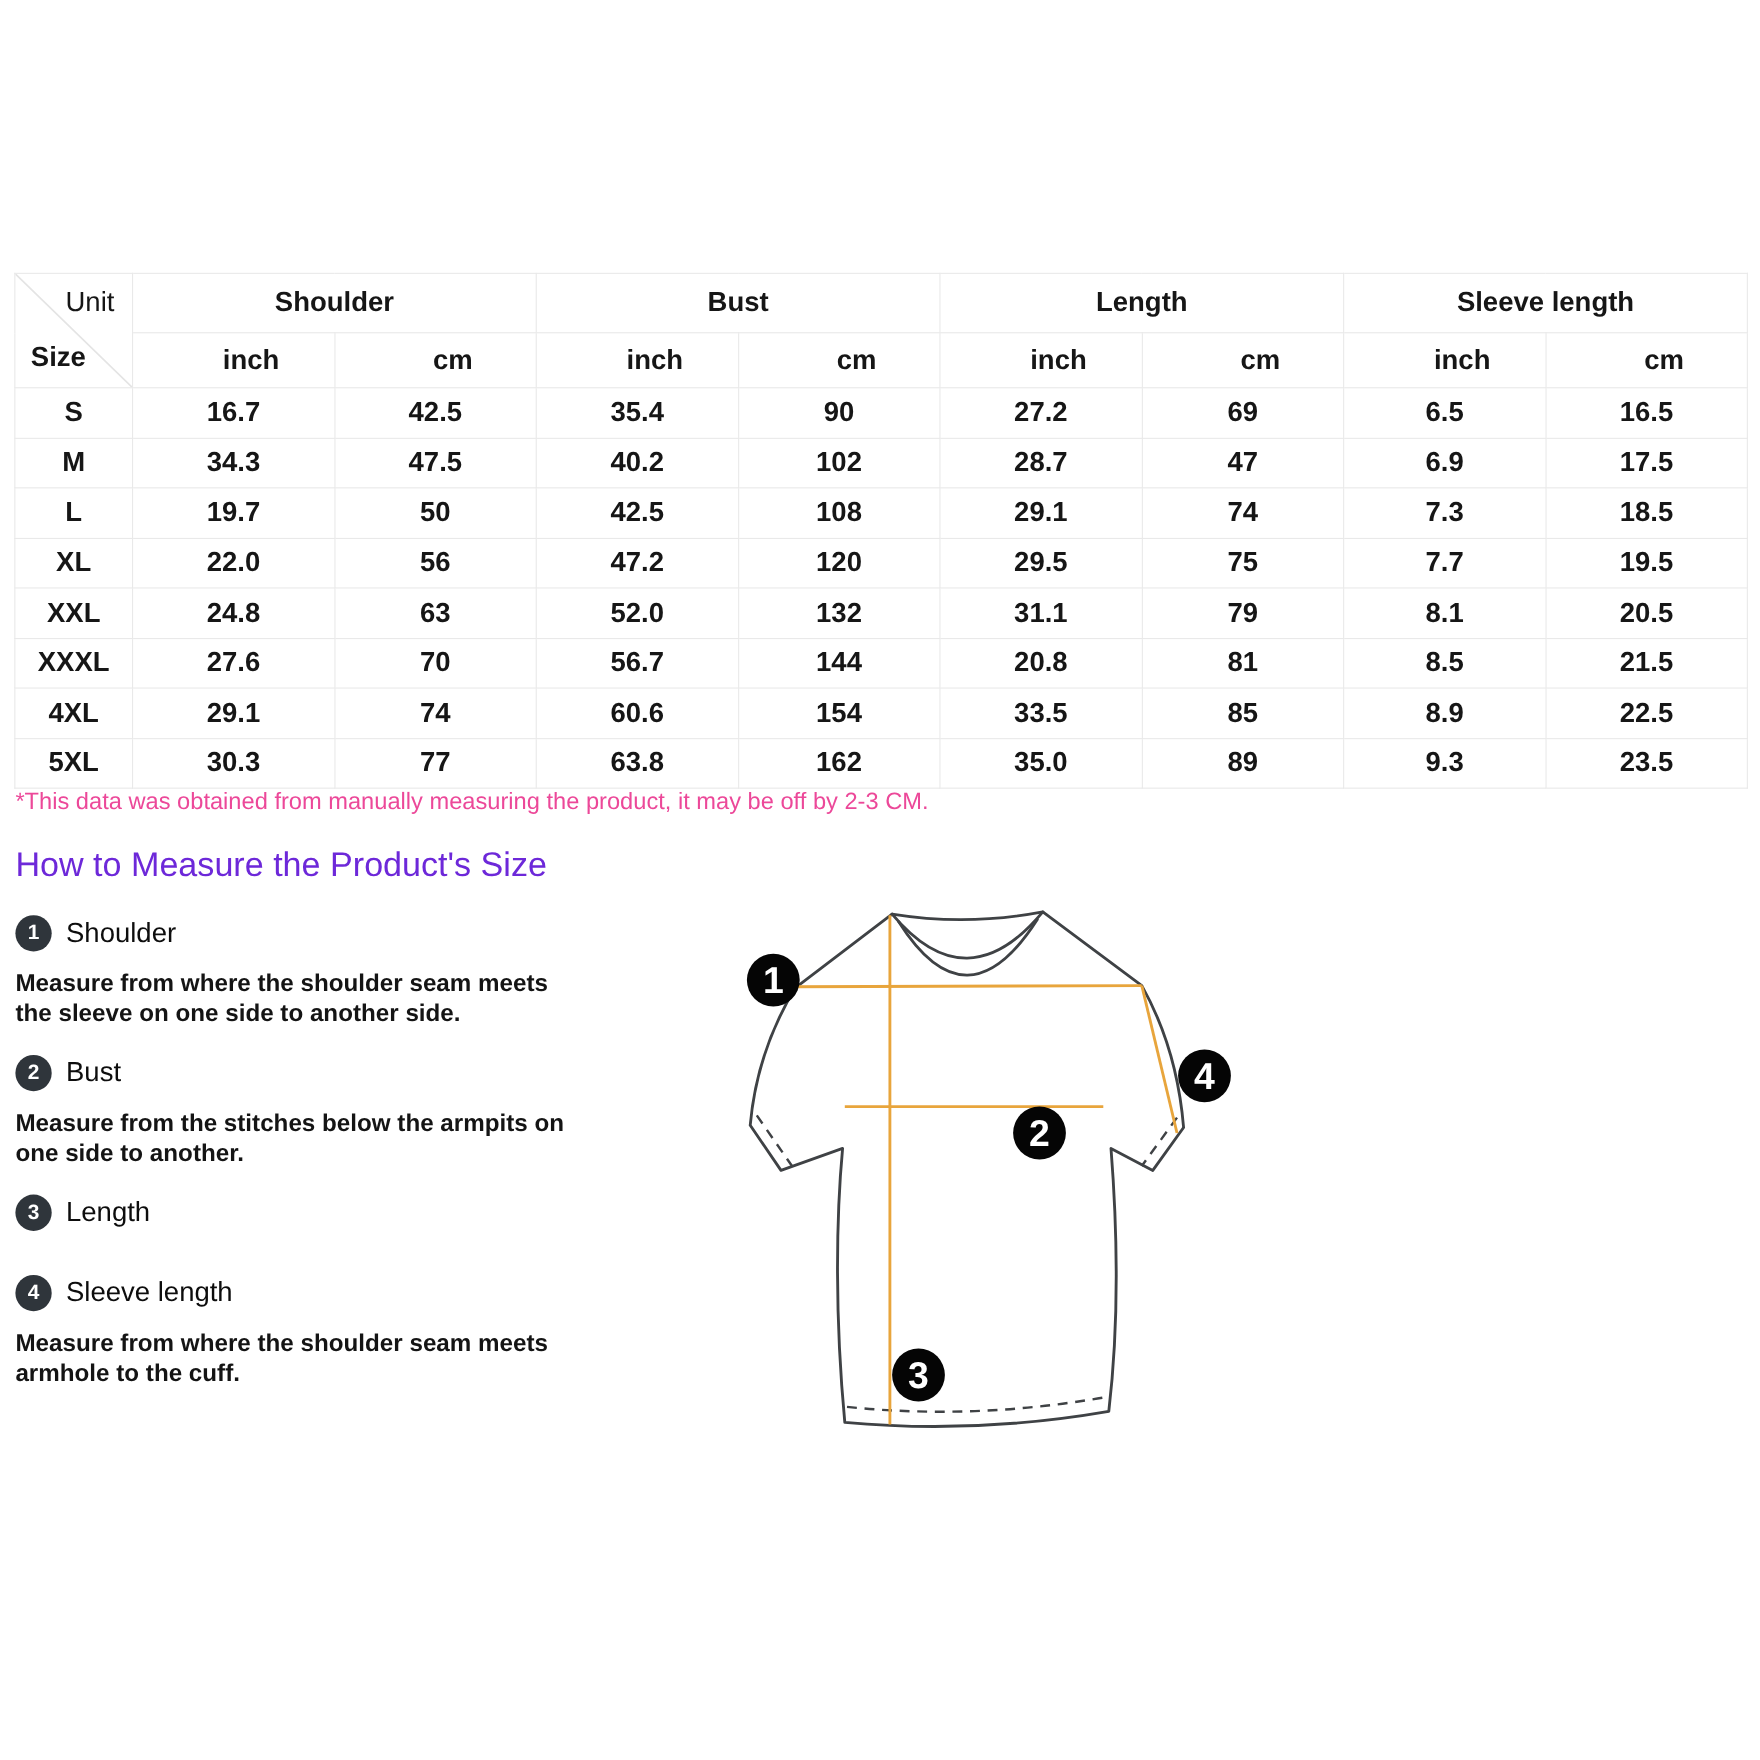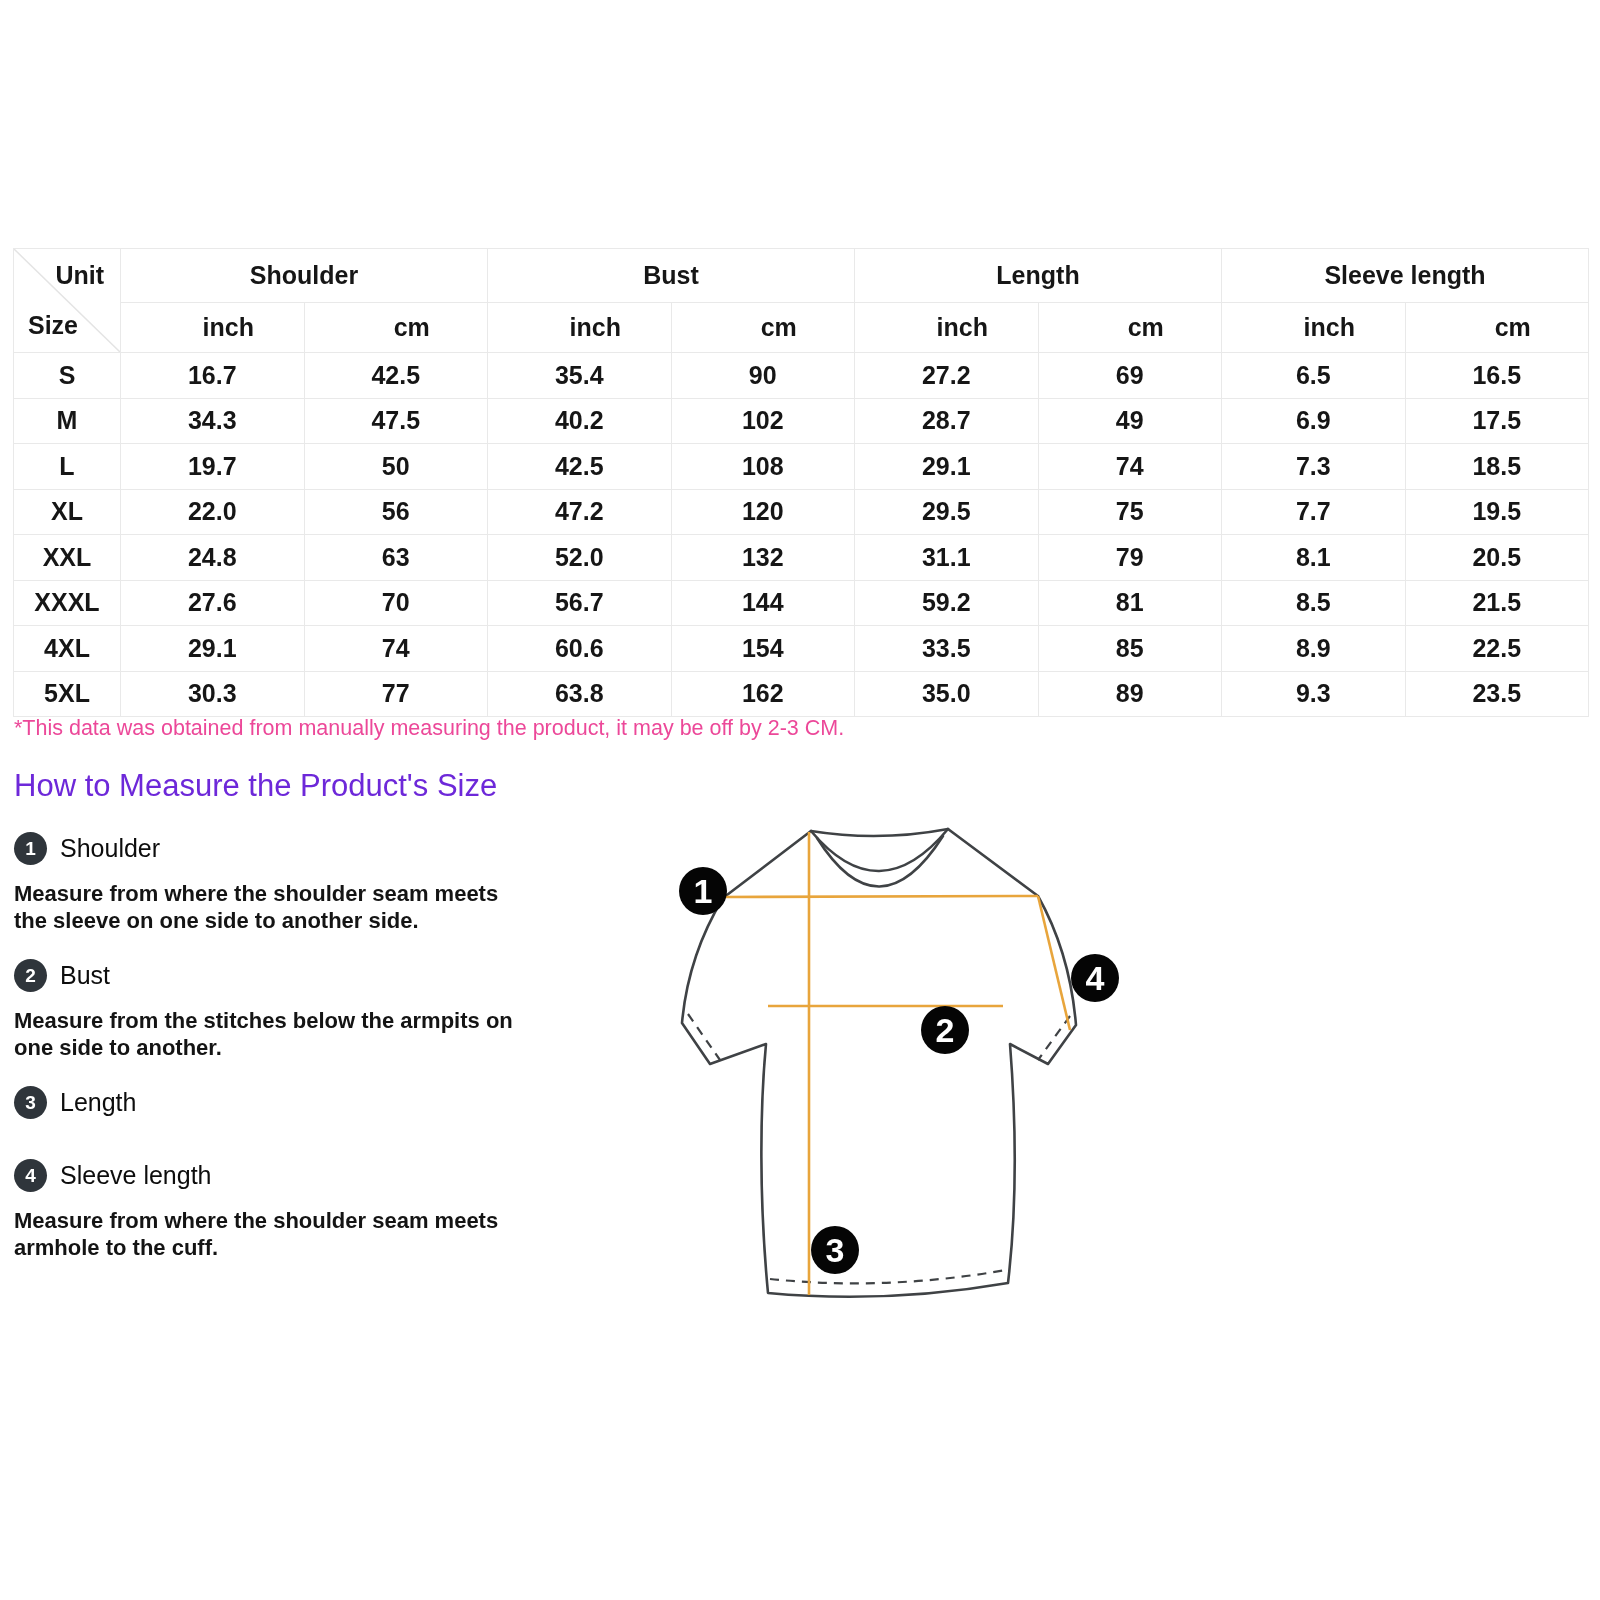--- a/index.html
+++ b/index.html
@@ -35,21 +35,21 @@
 
   .corner {
     position: relative;
   }
   .corner .diag {
     position: absolute; left: 0; top: 0;
     width: 100%; height: 100%;
   }
   .corner .unit-label {
     position: absolute; top: 12px; right: 16px;
-    font-weight: 700; font-size: 25px;
+    font-weight: 400; font-size: 25px;
   }
   .corner .size-label {
     position: absolute; bottom: 12px; left: 14px;
     font-weight: 700; font-size: 25px;
   }
 
   
   .footnote {
     position: absolute; left: 14px; top: 716px;
     margin: 0;
@@ -157,21 +157,21 @@
           <td>6.5</td>
           <td>16.5</td>
         </tr>
         <tr>
           <th>M</th>
           <td>34.3</td>
           <td>47.5</td>
           <td>40.2</td>
           <td>102</td>
           <td>28.7</td>
-          <td>49</td>
+          <td>47</td>
           <td>6.9</td>
           <td>17.5</td>
         </tr>
         <tr>
           <th>L</th>
           <td>19.7</td>
           <td>50</td>
           <td>42.5</td>
           <td>108</td>
           <td>29.1</td>
@@ -200,21 +200,21 @@
           <td>79</td>
           <td>8.1</td>
           <td>20.5</td>
         </tr>
         <tr>
           <th>XXXL</th>
           <td>27.6</td>
           <td>70</td>
           <td>56.7</td>
           <td>144</td>
-          <td>59.2</td>
+          <td>20.8</td>
           <td>81</td>
           <td>8.5</td>
           <td>21.5</td>
         </tr>
         <tr>
           <th>4XL</th>
           <td>29.1</td>
           <td>74</td>
           <td>60.6</td>
           <td>154</td>

